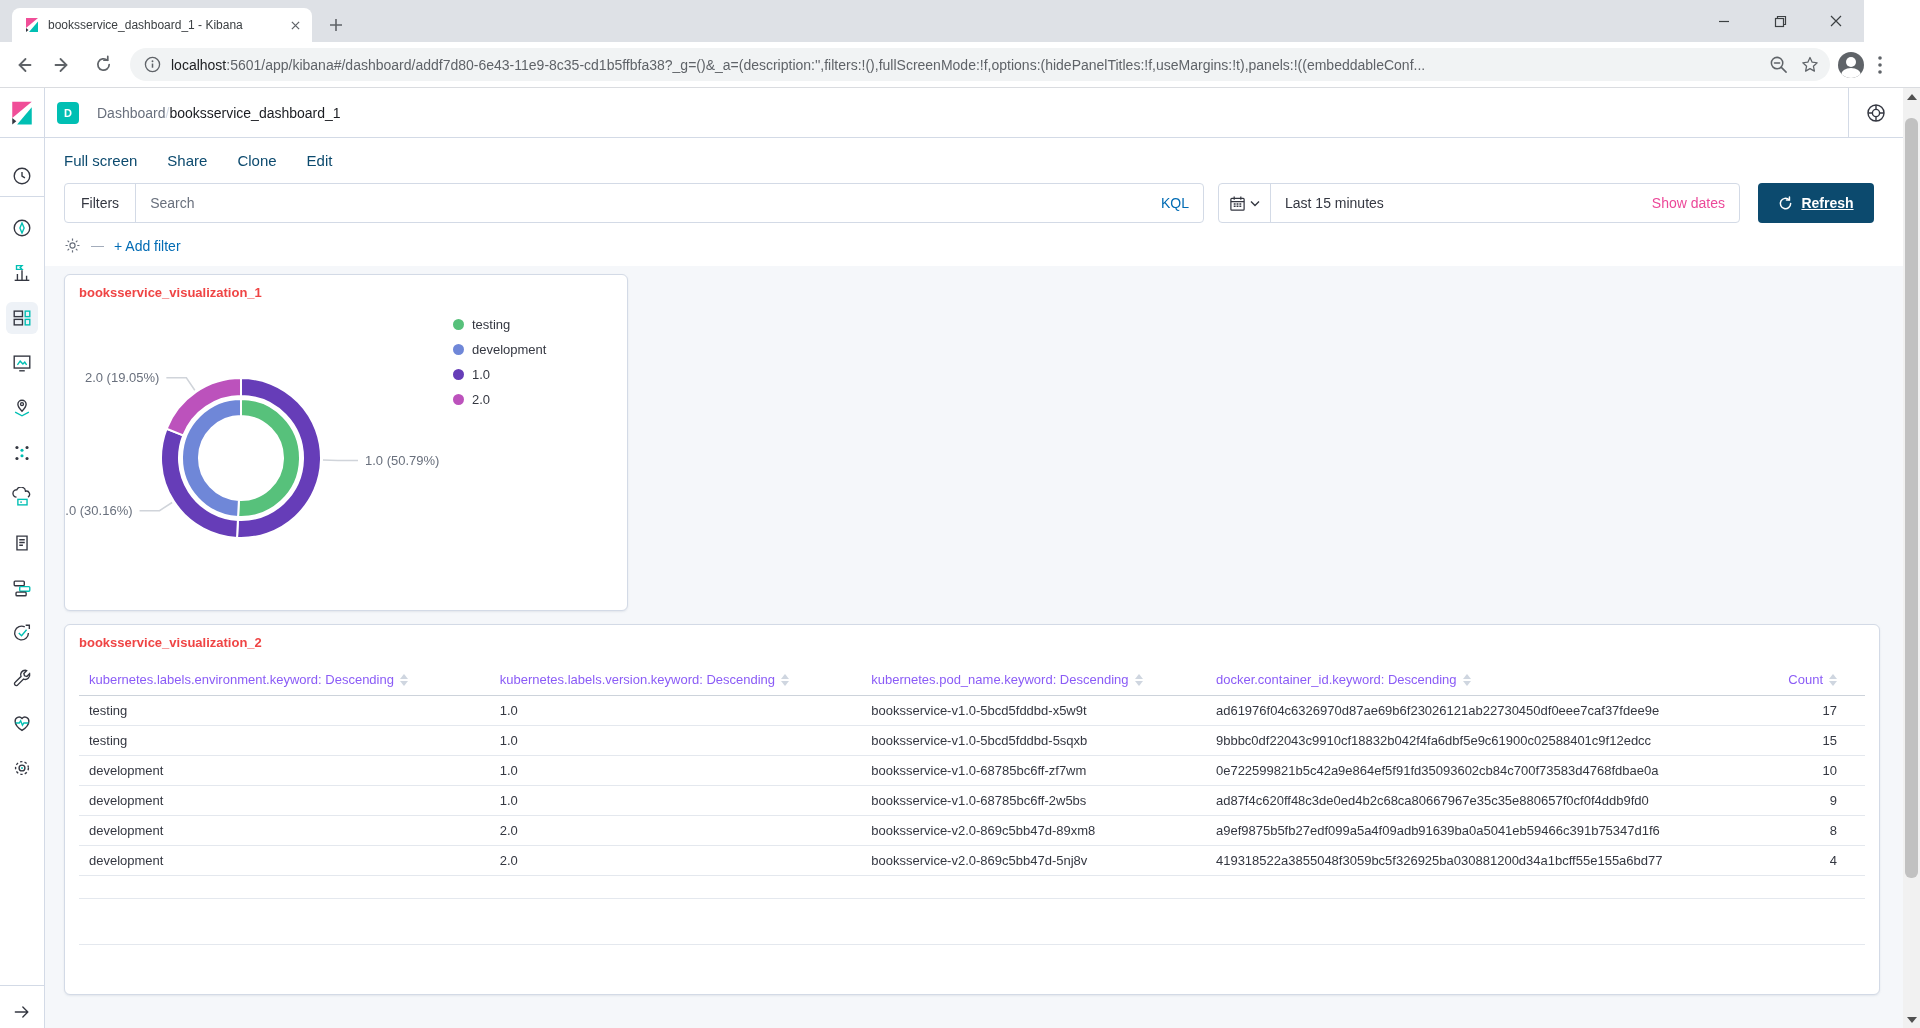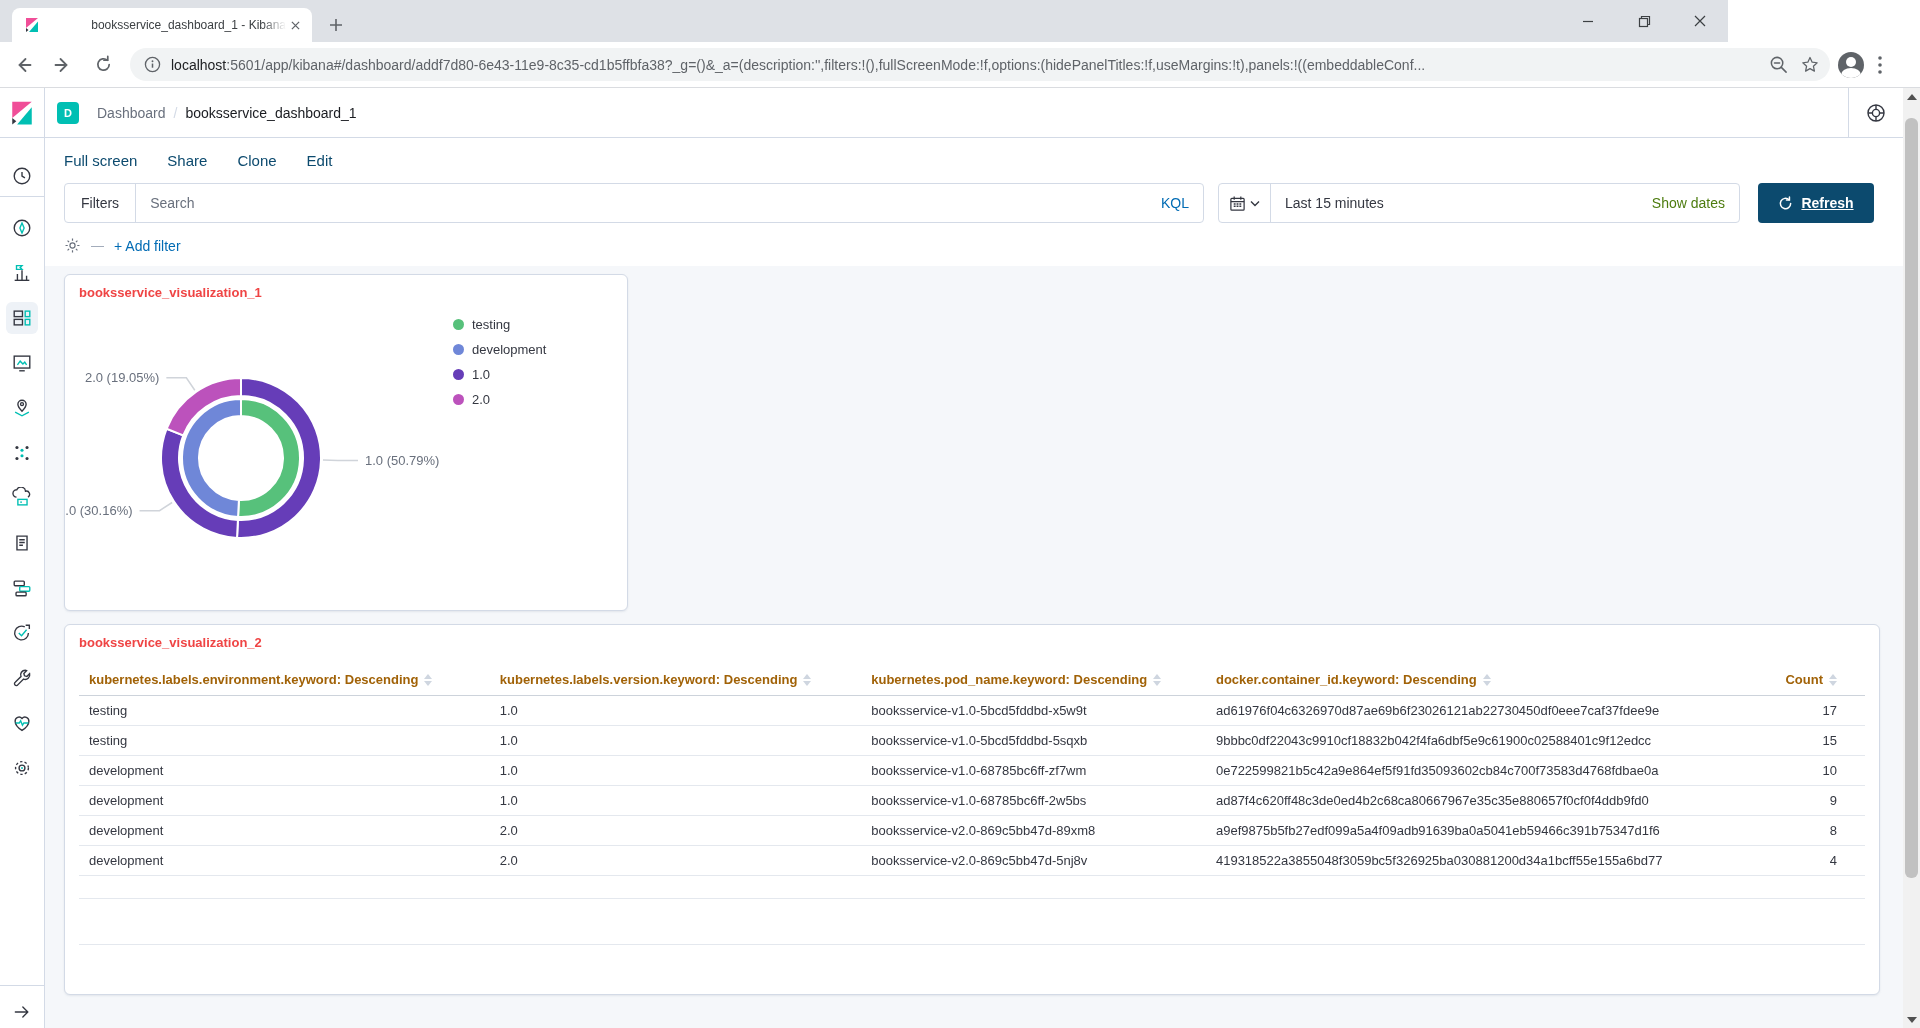--- a/index.html
+++ b/index.html
@@ -1,20 +1,20 @@
 <!DOCTYPE html>
 <html><head>
 <meta charset="utf-8">
 <style>
   * { margin:0; padding:0; box-sizing:border-box; }
   html,body { width:1920px; height:1028px; overflow:hidden; font-family:"Liberation Sans", sans-serif; }
   #app { position:relative; width:1920px; height:1028px; background:#fff; }
 
   
-  .tabstrip { position:absolute; top:0; left:0; width:1728px; height:42px; background:#dee1e6;text-align:right; }
+  .tabstrip { position:absolute; top:0; left:0; width:1864px; height:42px; background:#dee1e6; }
   .tab { position:absolute; left:12px; top:8px; width:300px; height:34px; background:#fff; border-radius:8px 8px 0 0; display:flex; align-items:center; padding:0 8px 0 12px; }
   .tab-title { flex:1; font-size:12px; color:#3c4043; white-space:nowrap; overflow:hidden; position:relative; }
   .tab-title:after { content:""; position:absolute; right:0; top:0; bottom:0; width:24px; background:linear-gradient(to right, rgba(255,255,255,0), #fff); }
   .tab-close { width:18px; height:18px; display:flex; align-items:center; justify-content:center; border-radius:50%; }
   .newtab { position:absolute; left:324px; top:13px; width:24px; height:24px; display:flex; align-items:center; justify-content:center; }
   .wincontrols { position:absolute; right:0; top:0; height:42px; display:flex; }
   .winbtn { width:56px; height:42px; display:flex; align-items:center; justify-content:center; }
 
   .toolbar { position:absolute; top:42px; left:0; width:1920px; height:46px; background:#fff; border-bottom:1px solid #dadce0; display:flex; align-items:center; }
   .navbtn { width:34px; height:34px; display:flex; align-items:center; justify-content:center; margin-left:6px; }
@@ -24,21 +24,21 @@
   .toolbar-right { display:flex; align-items:center; margin-left:8px; gap:14px; }
   .avatar { width:26px; height:26px; border-radius:50%; background:#5f6368; position:relative; overflow:hidden; }
   .avatar:before { content:""; position:absolute; left:8px; top:5px; width:10px; height:10px; border-radius:50%; background:#fff; }
   .avatar:after { content:""; position:absolute; left:3px; top:16px; width:20px; height:14px; border-radius:50%; background:#fff; }
 
   
   .page { position:absolute; top:88px; left:0; width:1903px; height:940px; background:#fff; }
   .kheader { position:relative; height:50px; background:#fff; border-bottom:1px solid #d3dae6; display:flex; align-items:center; }
   .klogo { width:45px; height:100%; display:flex; align-items:center; justify-content:center; border-right:1px solid #d3dae6; }
   .space-badge { width:22px; height:22px; border-radius:4px; background:#00bfb3; color:#fff; font-size:11px; font-weight:700; display:flex; align-items:center; justify-content:center; margin:0 18px 0 12px; }
-  .crumbs { font-size:14px; color:#69707d; display:flex; gap:8px; align-items:center; }
+  .crumbs { font-size:14px; color:#69707d; display:flex; align-items:center; }
   .crumb-current { color:#1a1c21; }
   .kheader-right { position:absolute; right:0; top:0; height:100%; width:55px; border-left:1px solid #d3dae6; display:flex; align-items:center; justify-content:center; }
 
   .kbody { display:flex; height:890px; }
   .sidebar { width:45px; background:#fff; border-right:1px solid #d3dae6; position:relative; flex:none; }
   .side-ic { position:absolute; left:50%; transform:translateX(-50%); width:32px; height:32px; display:flex; align-items:center; justify-content:center; border-radius:6px; }
   .side-ic.active { background:#eef2f7; }
   .side-div { position:absolute; left:0; width:100%; border-top:1px solid #d3dae6; }
 
   .main { flex:1; background:#f5f7fa; overflow:hidden; }
@@ -48,40 +48,40 @@
 
   .filter-row { display:flex; margin-top:14px; align-items:center; }
   .querybar { display:flex; align-items:center; width:1140px; height:40px; border:1px solid #d3dae6; border-radius:4px; background:#fff; }
   .filters-btn { height:100%; display:flex; align-items:center; padding:0 16px; border-right:1px solid #d3dae6; font-size:14px; color:#343741; }
   .search-input { flex:1; border:0; outline:none; font-size:14px; padding:0 14px; color:#343741; font-family:"Liberation Sans",sans-serif; background:transparent; }
   .search-input::placeholder { color:#69707d; }
   .kql { padding:0 14px; font-size:14px; color:#006bb4; }
   .datepicker { display:flex; align-items:center; width:522px; height:40px; margin-left:14px; border:1px solid #d3dae6; border-radius:4px; background:#fff; }
   .cal-btn { height:100%; display:flex; align-items:center; gap:4px; padding:0 10px; border-right:1px solid #d3dae6; }
   .timerange { flex:1; padding:0 14px; font-size:14px; color:#343741; }
-  .showdates { padding:0 14px; font-size:14px; color:#4d7c0f; }
+  .showdates { padding:0 14px; font-size:14px; color:#ec4899; }
   .refresh-btn { margin-left:18px; width:116px; height:40px; border-radius:4px; background:#0c4a6e; color:#fff; display:flex; align-items:center; justify-content:center; gap:8px; font-size:14px; font-weight:700; border:none; }
   .refresh-btn span { text-decoration:underline; }
 
   .addfilter-row { display:flex; align-items:center; margin-top:14px; gap:10px; }
   .addfilter-link { color:#006bb4; font-size:14px; }
   .dash-sep { color:#98a2b3; font-size:13px; }
 
   .dash { padding:8px 0 0 19px; }
   .panel { background:#fff; border:1px solid #d3dae6; border-radius:6px; box-shadow:0 1px 2px rgba(152,162,179,.2); }
   .panel-title { font-size:13px; font-weight:700; color:#ef4444; padding:10px 3px 0 14px; }
   #panel1 { width:564px; height:337px; position:relative; }
   #panel1 svg.donut { position:absolute; left:0; top:0; }
   .legend { position:absolute; left:388px; top:42px; display:flex; flex-direction:column; gap:10px; }
   .legend-item { display:flex; align-items:center; gap:8px; font-size:13px; color:#343741; }
   .legend-dot { width:11px; height:11px; border-radius:50%; flex:none; }
 
   #panel2 { width:1816px; height:371px; margin-top:13px; }
   .vis-table { width:calc(100% - 28px); margin:16px 14px 0 14px; border-collapse:collapse; table-layout:fixed; }
-  .vis-table th { text-align:left; font-size:13px; font-weight:700; color:#a16207; padding:6px 8px 8px 10px; border-bottom:1px solid #cdd3db; }
+  .vis-table th { text-align:left; font-size:13px; font-weight:400; color:#8b5cf6; padding:6px 8px 8px 10px; border-bottom:1px solid #cdd3db; }
   .vis-table td { font-size:13px; color:#343741; padding:7px 8px 7px 10px; border-bottom:1px solid #e4e8ee; white-space:nowrap; overflow:hidden; }
   .vis-table th.num, .vis-table td.num { text-align:right; padding-right:28px; }
   .th-inner { display:inline-flex; align-items:center; gap:6px; }
   .sort-caret { display:inline-flex; flex-direction:column; }
   .tri-up { width:0; height:0; border-left:4px solid transparent; border-right:4px solid transparent; border-bottom:5px solid #cfd6e0; }
   .tri-down { width:0; height:0; border-left:4px solid transparent; border-right:4px solid transparent; border-top:5px solid #cfd6e0; margin-top:2px; }
   .spacer-line { border-top:1px solid #e4e8ee; margin:0 14px; }
 
   
   .scrollbar { position:absolute; top:88px; right:0; width:17px; height:940px; background:#f1f1f1; }

